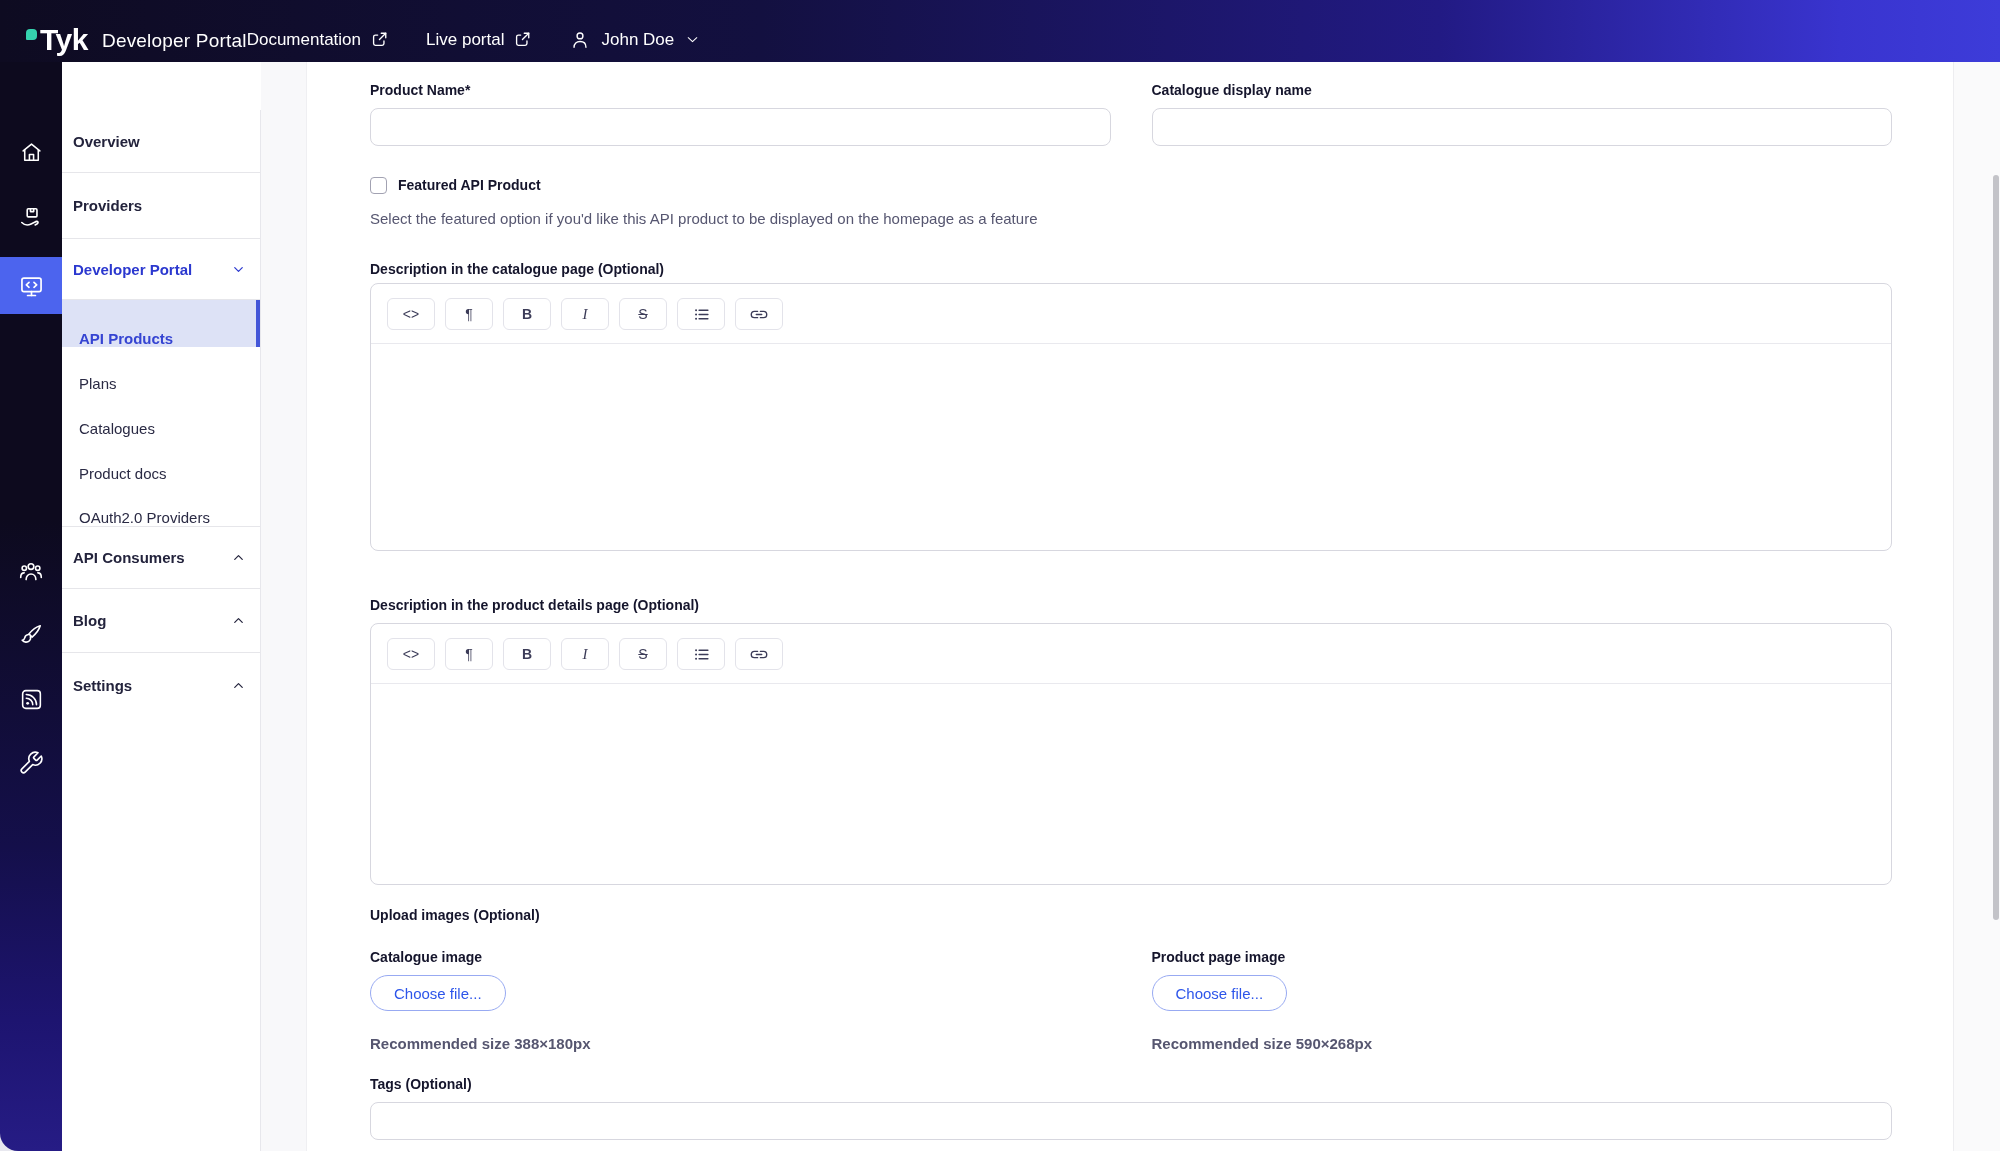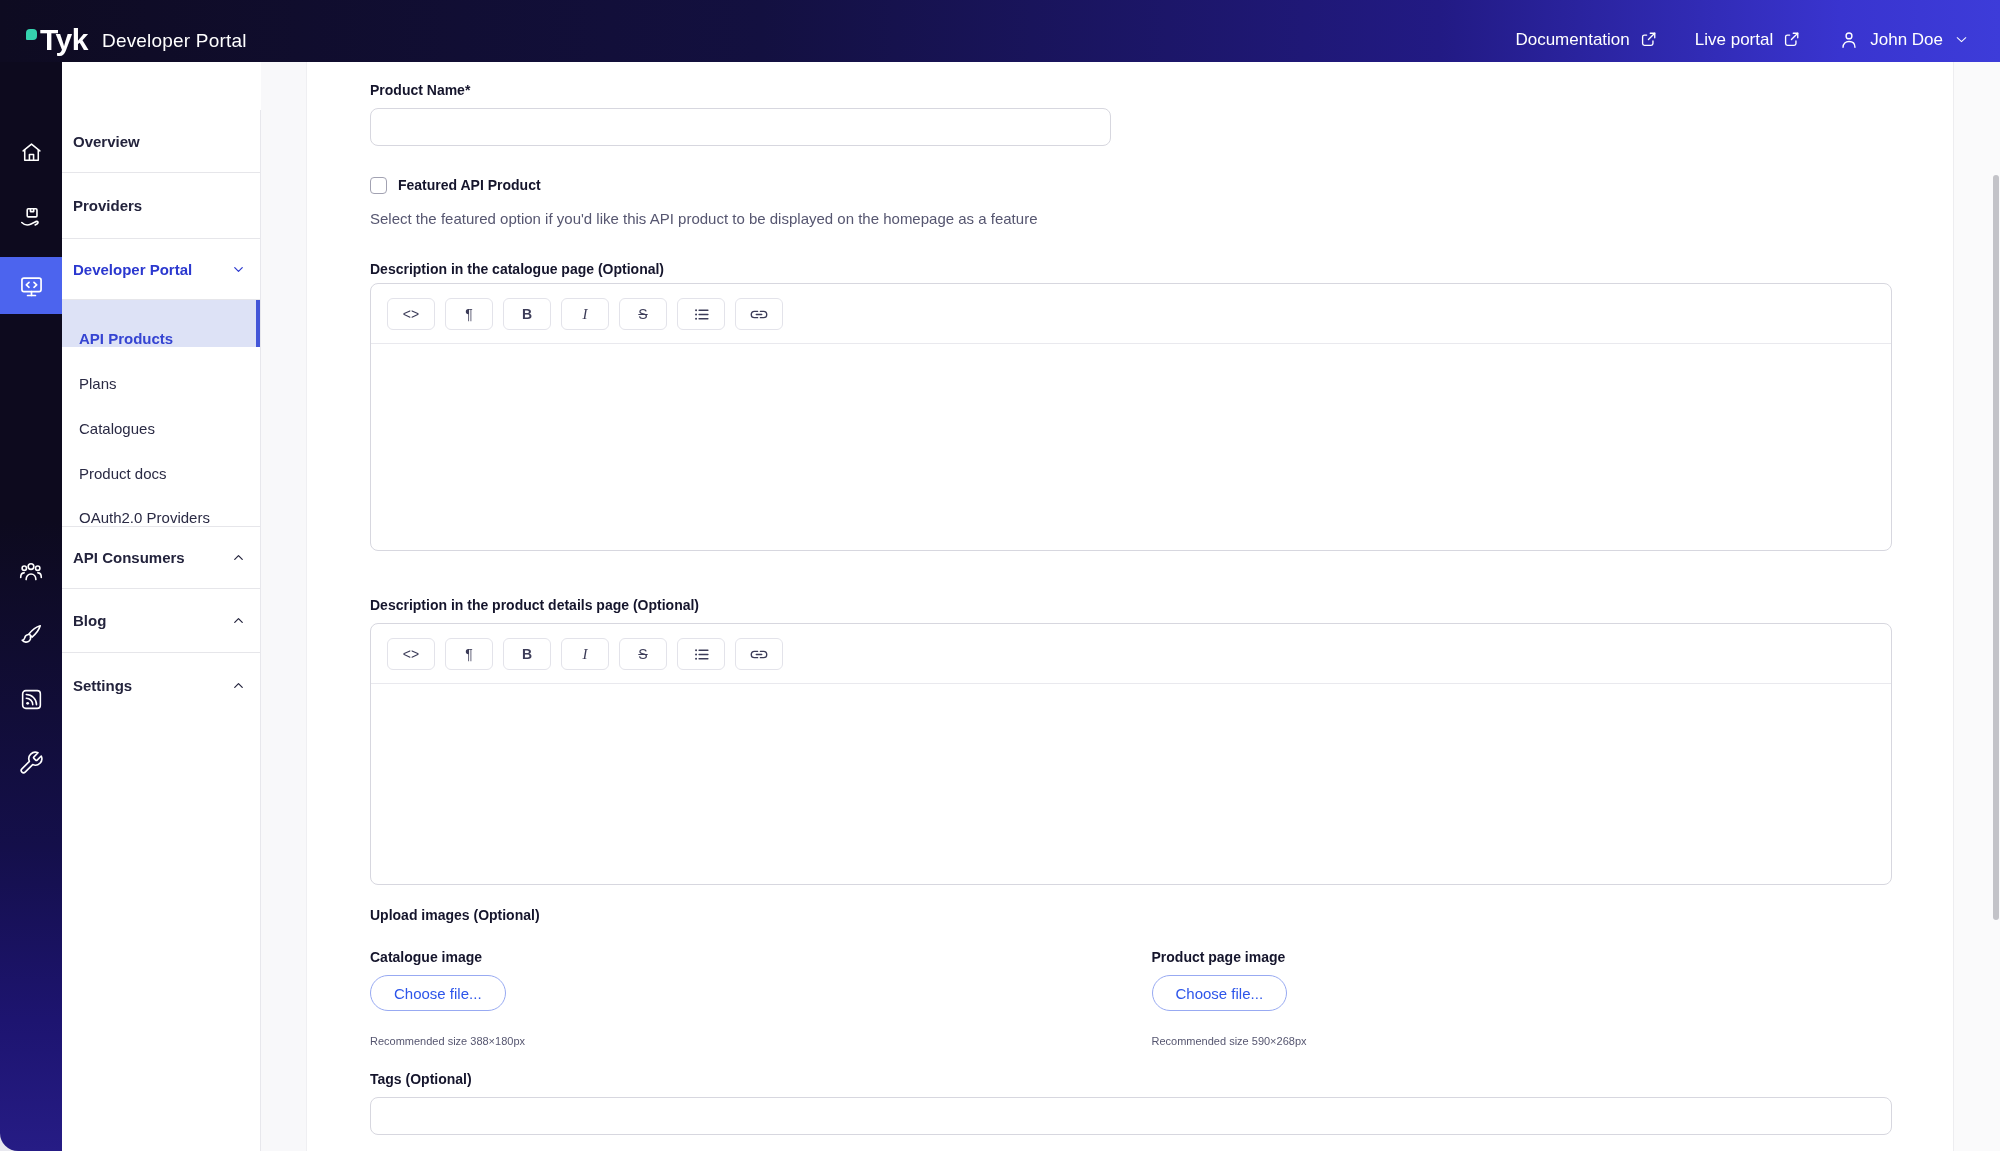--- a/index.html
+++ b/index.html
@@ -7,21 +7,21 @@
     width:2000px;height:1151px;background:#ffffff;
     font-family:"Liberation Sans", sans-serif;
     -webkit-font-smoothing:antialiased;
   }
   .page{position:relative;width:2000px;height:1151px;overflow:hidden;}
 
   
   .topbar{
     position:absolute;left:0;top:0;width:2000px;height:62px;z-index:3;
     background:linear-gradient(90deg,#0e0b21 0%,#131040 38%,#221a84 72%,#3934cf 92%,#3d3cd9 100%);
-    display:flex;align-items:center;justify-content:space-between;
+    display:flex;align-items:center;justify-content:flex-start;
     padding:17px 30px 0 26px;box-sizing:border-box;color:#fff;
   }
   .brand{display:flex;align-items:flex-start;}
   .leaf{width:11px;height:11px;background:#35d3ae;border-radius:4px 4px 4px 1px;margin:6px 3px 0 0;}
   .brand-name{font-size:30px;font-weight:700;letter-spacing:-0.5px;line-height:34px;}
   .brand-suffix{font-size:19px;font-weight:400;margin:7px 0 0 14px;letter-spacing:0.2px;}
   .topnav{display:flex;align-items:center;gap:38px;font-size:17px;}
   .topnav-link{display:flex;align-items:center;gap:9px;cursor:pointer;font-weight:500;}
   .ext-ic{stroke:#67cbee;}
   .user{display:flex;align-items:center;gap:10px;cursor:pointer;font-weight:500;}
@@ -79,21 +79,21 @@
   .g-bold{font-weight:700;}
   .g-italic{font-style:italic;font-family:"Liberation Serif",serif;font-size:15px;}
   .g-strike{text-decoration:line-through;}
   .editor-body{height:206px;cursor:text;}
   .editor-body.b2{height:200px;}
   .upload-label{margin-top:20px;}
   .upload-grid{margin-top:22px;}
   .choose-btn{margin-top:8px;height:36px;padding:0 23px;border:1px solid #98aaf2;border-radius:18px;
     background:#fff;color:#2d55ea;font-size:15px;font-weight:500;display:inline-flex;align-items:center;cursor:pointer;
     font-family:"Liberation Sans",sans-serif;}
-  .hint{font-size:11px;color:#565670;margin-top:24px;}
+  .hint{font-size:15px;color:#565670;margin-top:24px;font-weight:bold;}
   .tags-label{margin-top:22px;}
 </style>
 </head>
 <body>
 
 <div class="page">
 
   <header class="topbar">
     <div class="brand">
       <span class="leaf"></span>
@@ -236,20 +236,24 @@
     </div>
   </aside>
 
   <div class="gutter"></div>
 
   <main class="content">
 
     <div class="grid2">
       <div>
         <div class="f-label">Product Name*</div>
+        <input class="txt-input" type="text" value="" style="">
+      </div>
+      <div>
+        <div class="f-label">Catalogue display name</div>
         <input class="txt-input" type="text" value="" style="">
       </div>
     </div>
 
     <div class="check-row">
       <input class="checkbox" type="checkbox" style="">
       <span class="f-label">Featured API Product</span>
     </div>
     <div class="help">Select the featured option if you'd like this API product to be displayed on the homepage as a feature</div>
 

